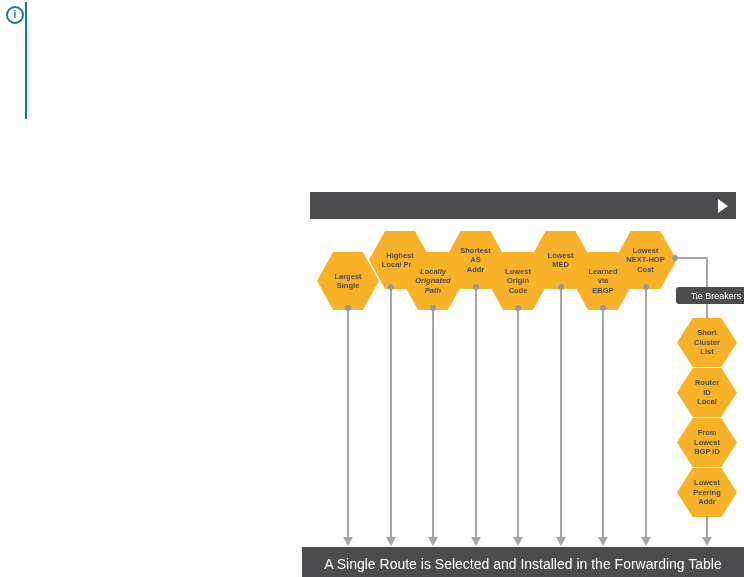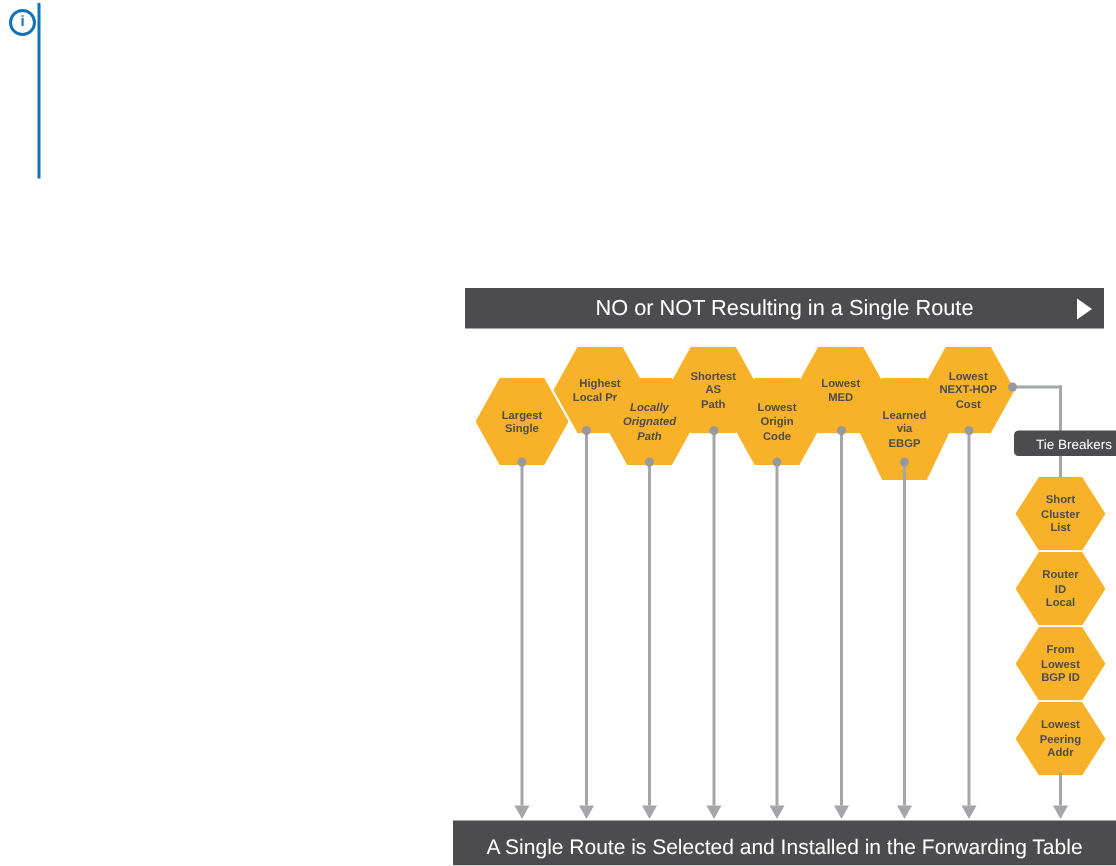--- a/index.html
+++ b/index.html
@@ -63,21 +63,20 @@
 <body>
 
 <div class="canvas" style="--hex: #F7B229; --hex-text: #4C4C4E; --banner-bg: #4C4C4E; --banner-text: #FFFFFF; --line: #A4A6A9; --blue: #1374B5;">
 
   <div class="info-icon">
     <span class="info-i">i</span>
   </div>
   <div class="note-rule"></div>
 
   <div class="banner top-banner">
-    <span>NO or NOT Resulting in a Single Route</span>
     <span class="banner-arrow"></span>
   </div>
 
   <div id="steps-layer">
       <div class="hex" style="left: 317px; top: 252px; width: 62px; height: 58px;">
         <span class="hex-label">Largest
 Single</span>
       </div>
       <div class="vline" style="left: 347px; top: 308px; height: 229px;"></div>
       <div class="dot" style="left: 345px; top: 305px;"></div>
@@ -93,41 +92,41 @@
         <span class="hex-label">Locally
 Orignated
 Path</span>
       </div>
       <div class="vline" style="left: 432px; top: 308px; height: 229px;"></div>
       <div class="dot" style="left: 430px; top: 305px;"></div>
       <div class="arrowhead" style="left: 428px; top: 537px;"></div>
       <div class="hex" style="left: 444.5px; top: 231px; width: 62px; height: 58px;">
         <span class="hex-label">Shortest
 AS
-Path</span>
+Addr</span>
       </div>
       <div class="vline" style="left: 474.5px; top: 287px; height: 250px;"></div>
       <div class="dot" style="left: 472.5px; top: 284px;"></div>
       <div class="arrowhead" style="left: 470.5px; top: 537px;"></div>
       <div class="hex" style="left: 487px; top: 252px; width: 62px; height: 58px;">
         <span class="hex-label">Lowest
 Origin
 Code</span>
       </div>
       <div class="vline" style="left: 517px; top: 308px; height: 229px;"></div>
       <div class="dot" style="left: 515px; top: 305px;"></div>
       <div class="arrowhead" style="left: 513px; top: 537px;"></div>
       <div class="hex" style="left: 529.5px; top: 231px; width: 62px; height: 58px;">
         <span class="hex-label">Lowest
 MED</span>
       </div>
       <div class="vline" style="left: 559.5px; top: 287px; height: 250px;"></div>
       <div class="dot" style="left: 557.5px; top: 284px;"></div>
       <div class="arrowhead" style="left: 555.5px; top: 537px;"></div>
-      <div class="hex" style="left: 572px; top: 252px; width: 62px; height: 68px;">
+      <div class="hex" style="left: 572px; top: 252px; width: 62px; height: 58px;">
         <span class="hex-label">Learned
 via
 EBGP</span>
       </div>
       <div class="vline" style="left: 602px; top: 308px; height: 229px;"></div>
       <div class="dot" style="left: 600px; top: 305px;"></div>
       <div class="arrowhead" style="left: 598px; top: 537px;"></div>
       <div class="hex" style="left: 614.5px; top: 231px; width: 62px; height: 58px;">
         <span class="hex-label">Lowest
 NEXT-HOP

